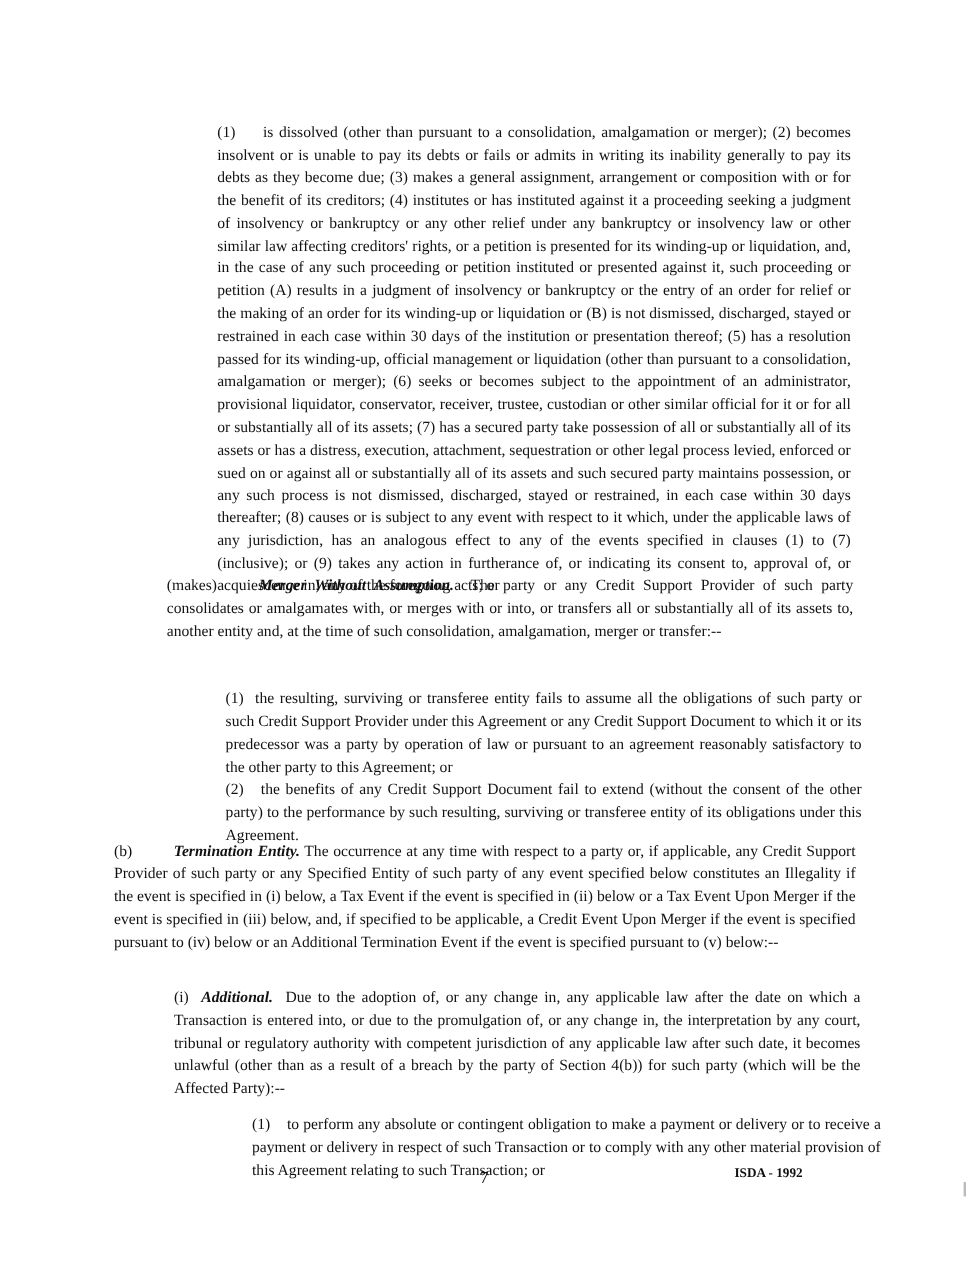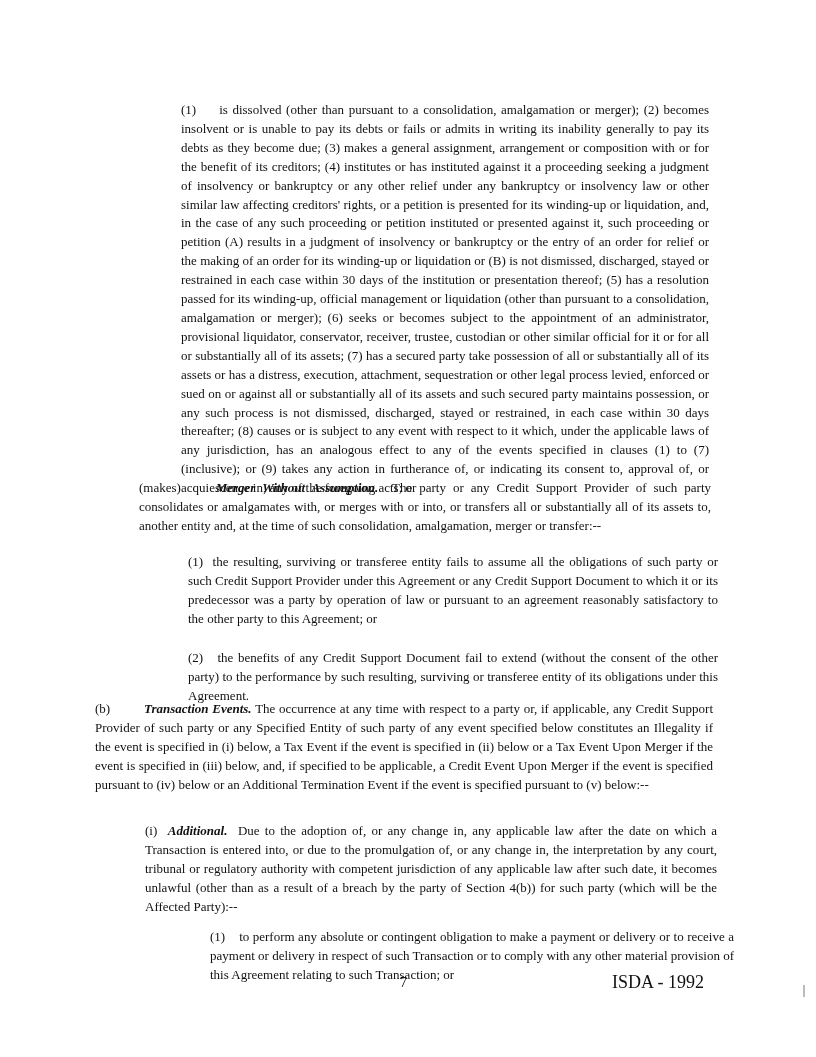--- a/index.html
+++ b/index.html
@@ -4,27 +4,27 @@
 <style>
   html, body { margin: 0; padding: 0; background: #ffffff; }
   body { width: 816px; height: 1057px; position: relative; overflow: hidden;
          font-family: "Liberation Serif", "DejaVu Serif", serif; color: #111; }
   .page { position: absolute; left: 0; top: 0; width: 816px; height: 1057px; }
   .para { position: absolute; font-size: 13px; line-height: 18.9px; text-align: justify; }
   .para .num { display: inline-block; }
   .para em, .heading { font-style: italic; font-weight: bold; }
   #p1 { left: 181px; top: 88px; width: 528px; }
   #p-viii { left: 139px; top: 466px; width: 572px; }
-  #p-viii-1 { left: 188px; top: 540px; width: 530px; }
+  #p-viii-1 { left: 188px; top: 560px; width: 530px; }
   #p-viii-2 { left: 188px; top: 636px; width: 530px; }
   #p-b { left: 95px; top: 687px; width: 618px; }
   #p-b-i { left: 145px; top: 809px; width: 572px; }
   #p-b-i-1 { left: 194px; top: 915px; width: 524px; margin-left: 16px; }
   .footer-page { position: absolute; left: 400px; top: 975px; font-size: 14px; }
-  .footer-id { position: absolute; left: 612px; top: 972px; font-size: 18px; font-weight: normal; }
+  .footer-id { position: absolute; left: 612px; top: 972px; font-size: 11px; font-weight: bold; }
   .edge-mark { position: absolute; left: 803px; top: 985px; width: 2px; height: 12px; background: #bbb; }
 </style>
 </head>
 <body>
 
 <div class="page">
 
   <p class="para" id="p1">
     <span class="num">(1)</span>&nbsp;&nbsp;&nbsp;&nbsp;
     <span>is dissolved (other than pursuant to a consolidation, amalgamation or merger); (2) becomes insolvent or is unable to pay its debts or fails or admits in writing its inability generally to pay its debts as they become due; (3) makes a general assignment, arrangement or composition with or for the benefit of its creditors; (4) institutes or has instituted against it a proceeding seeking a judgment of insolvency or bankruptcy or any other relief under any bankruptcy or insolvency law or other similar law affecting creditors' rights, or a petition is presented for its winding-up or liquidation, and, in the case of any such proceeding or petition instituted or presented against it, such proceeding or petition (A) results in a judgment of insolvency or bankruptcy or the entry of an order for relief or the making of an order for its winding-up or liquidation or (B) is not dismissed, discharged, stayed or restrained in each case within 30 days of the institution or presentation thereof; (5) has a resolution passed for its winding-up, official management or liquidation (other than pursuant to a consolidation, amalgamation or merger); (6) seeks or becomes subject to the appointment of an administrator, provisional liquidator, conservator, receiver, trustee, custodian or other similar official for it or for all or substantially all of its assets; (7) has a secured party take possession of all or substantially all of its assets or has a distress, execution, attachment, sequestration or other legal process levied, enforced or sued on or against all or substantially all of its assets and such secured party maintains possession, or any such process is not dismissed, discharged, stayed or restrained, in each case within 30 days thereafter; (8) causes or is subject to any event with respect to it which, under the applicable laws of any jurisdiction, has an analogous effect to any of the events specified in clauses (1) to (7) (inclusive); or (9) takes any action in furtherance of, or indicating its consent to, approval of, or acquiescence in, any of the foregoing acts; or</span>
@@ -41,21 +41,21 @@
     <span>the resulting, surviving or transferee entity fails to assume all the obligations of such party or such Credit Support Provider under this Agreement or any Credit Support Document to which it or its predecessor was a party by operation of law or pursuant to an agreement reasonably satisfactory to the other party to this Agreement; or</span>
   </p>
 
   <p class="para" id="p-viii-2">
     <span class="num">(2)</span>&nbsp;&nbsp;
     <span>the benefits of any Credit Support Document fail to extend (without the consent of the other party) to the performance by such resulting, surviving or transferee entity of its obligations under this Agreement.</span>
   </p>
 
   <p class="para" id="p-b">
     <span class="num">(b)</span>&nbsp;&nbsp;&nbsp;&nbsp;&nbsp;&nbsp;&nbsp;&nbsp;
-    <span class="heading">Transaction Events.</span>
+    <span class="heading">Termination Entity.</span>
     <span>The occurrence at any time with respect to a party or, if applicable, any Credit Support Provider of such party or any Specified Entity of such party of any event specified below constitutes an Illegality if the event is specified in (i) below, a Tax Event if the event is specified in (ii) below or a Tax Event Upon Merger if the event is specified in (iii) below, and, if specified to be applicable, a Credit Event Upon Merger if the event is specified pursuant to (iv) below or an Additional Termination Event if the event is specified pursuant to (v) below:--</span>
   </p>
 
   <p class="para" id="p-b-i">
     <span class="num">(i)</span>&nbsp;
     <span class="heading">Additional.</span>&nbsp;
     <span>Due to the adoption of, or any change in, any applicable law after the date on which a Transaction is entered into, or due to the promulgation of, or any change in, the interpretation by any court, tribunal or regulatory authority with competent jurisdiction of any applicable law after such date, it becomes unlawful (other than as a result of a breach by the party of Section 4(b)) for such party (which will be the Affected Party):--</span>
   </p>
 
   <p class="para" id="p-b-i-1">

